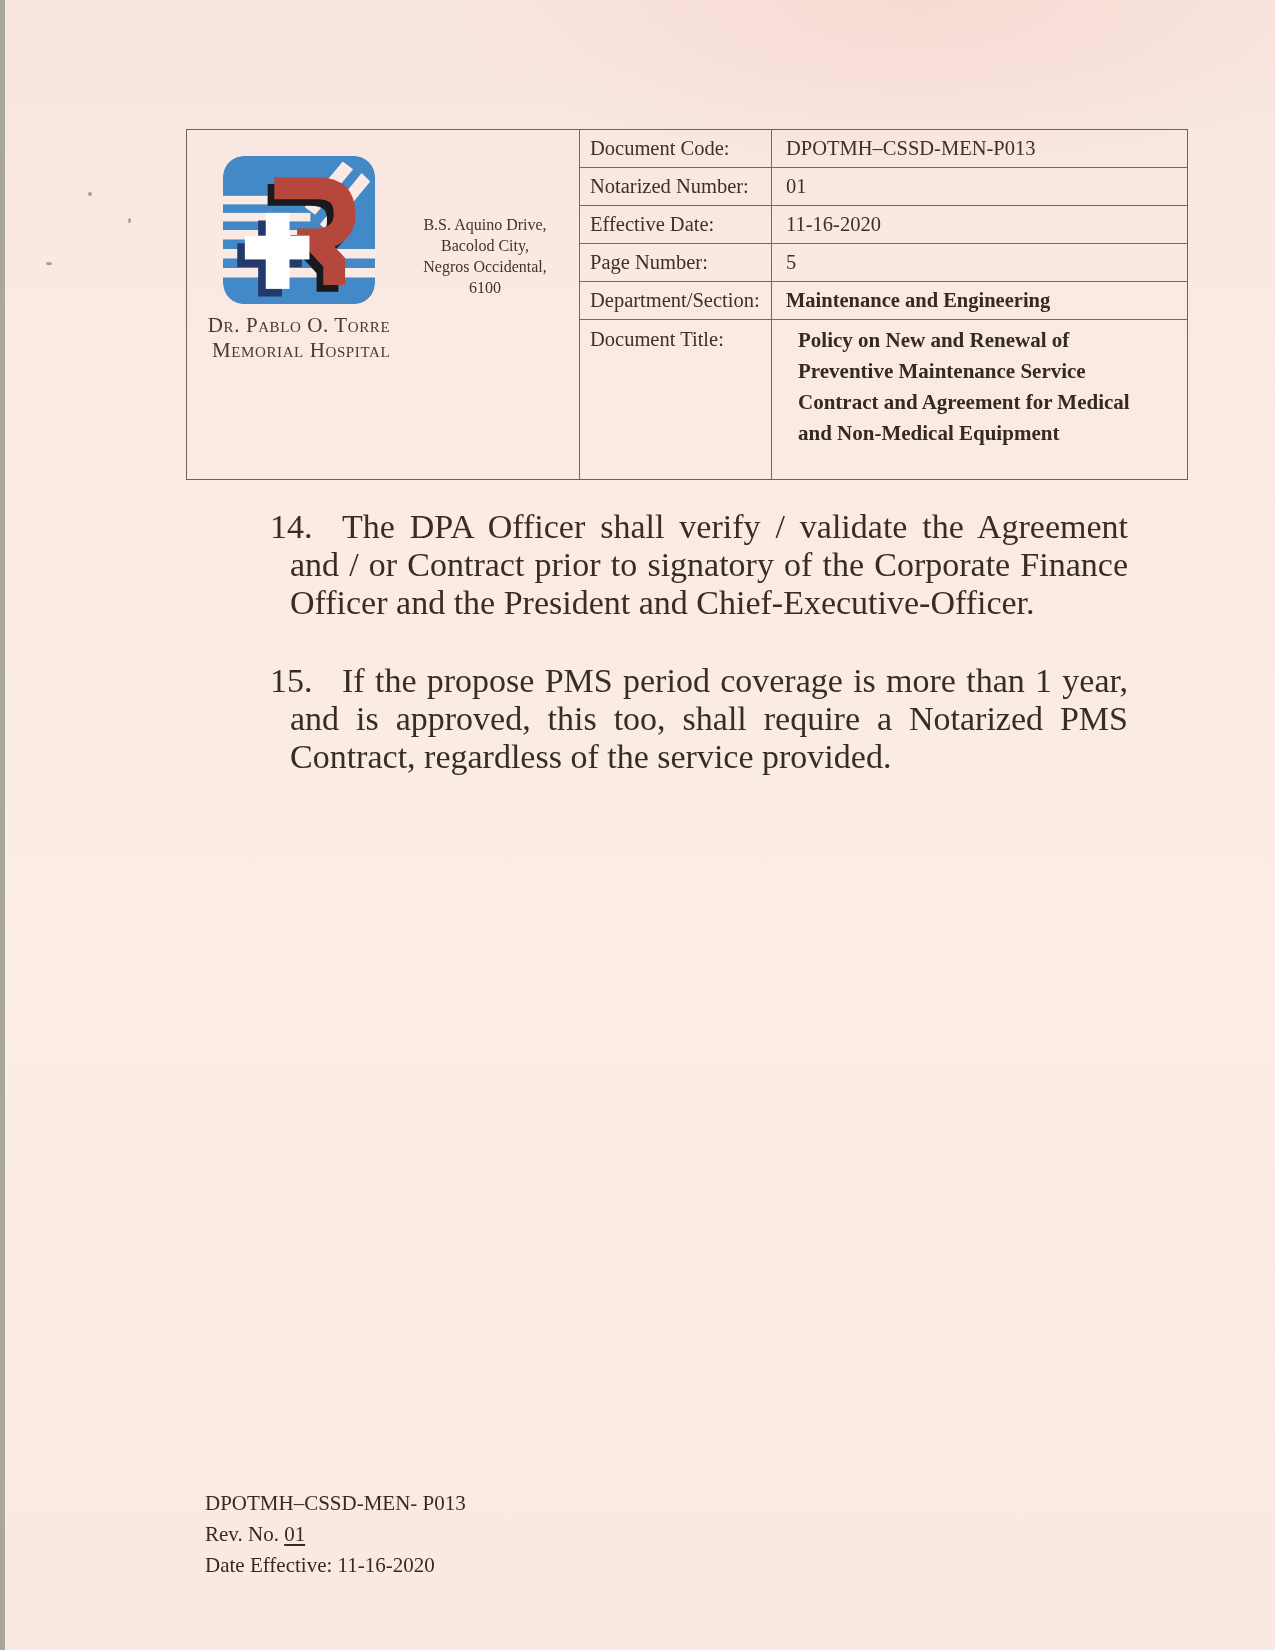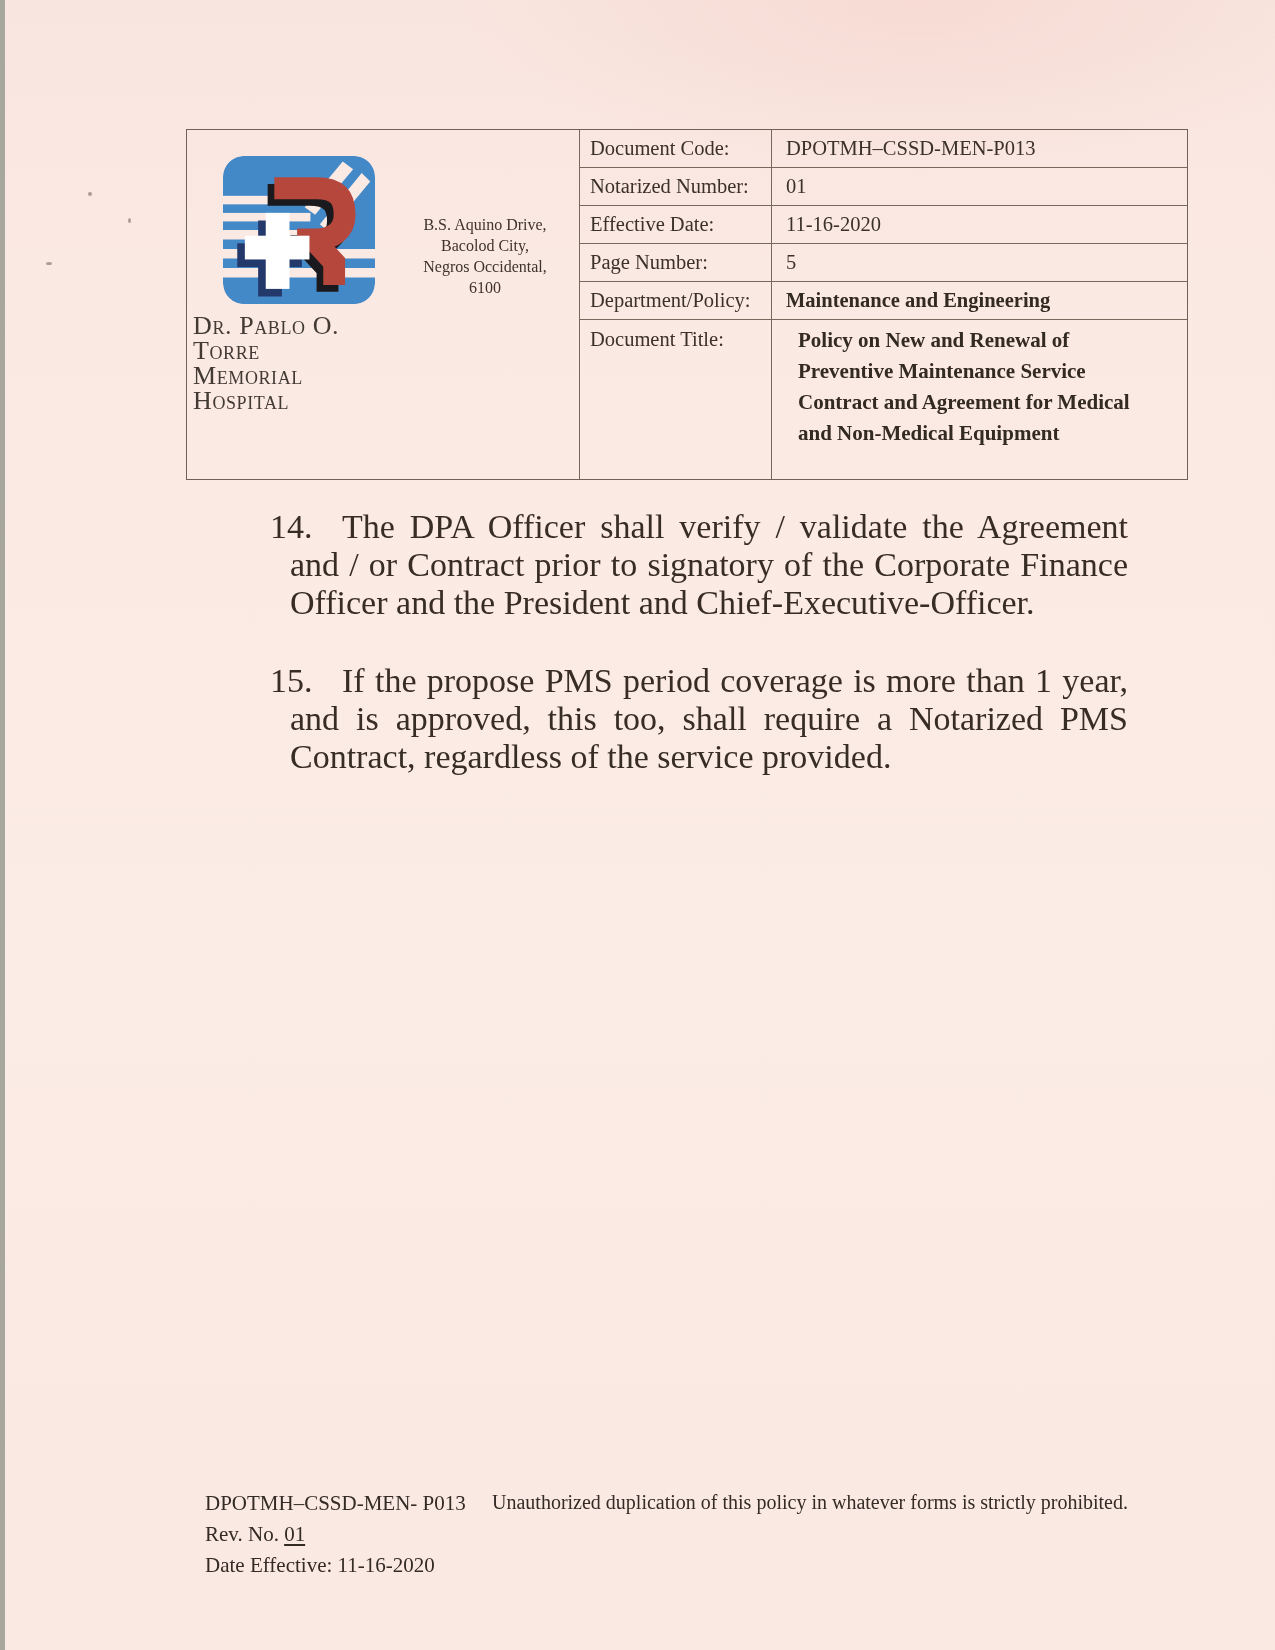--- a/index.html
+++ b/index.html
@@ -18,21 +18,21 @@
   .scan-edge { position:absolute; left:0; top:0; width:5px; height:100%; background:#a7a79d; }
   .speck { position:absolute; border-radius:50%; background:#6b5c52; opacity:.55; }
 
   
   .header-table {
     position:absolute; left:186px; top:129px; width:1002px; height:351px;
     border:1.5px solid #6e6156; display:flex; background:transparent;
   }
   .logo-cell { width:393px; border-right:1px solid #77685c; display:flex; }
   .logo-block { width:212px; margin-left:6px; margin-top:24px; display:flex; flex-direction:column; align-items:center; }
-  .hospital-name { margin-top:7px; text-align:left; font-variant:small-caps; font-size:26px; line-height:25px; letter-spacing:.6px; color:#423a33; }
+  .hospital-name { margin-top:7px; text-align:right; font-variant:small-caps; font-size:21px; line-height:25px; letter-spacing:.6px; color:#423a33; }
   .address { flex:1; margin-top:84px; padding-right:14px; text-align:center; font-size:16px; line-height:21px; color:#3e342c; }
 
   .fields-cell { flex:1; display:flex; flex-direction:column; }
   .field-row { display:flex; height:38px; border-bottom:1px solid #77685c; }
   .field-row.title-row { flex:1; height:auto; border-bottom:none;gap:12px; }
   .f-label { width:192px; border-right:1px solid #77685c; padding-left:10px; font-size:20.5px; line-height:37px; white-space:nowrap; }
   .title-row .f-label { line-height:34px; padding-top:2px; }
   .f-value { flex:1; padding-left:14px; font-size:20.5px; line-height:37px; }
   .field-row.bold .f-value { font-weight:bold; color:#332a22; }
   .title-row .f-value { line-height:31px; padding-top:5px; padding-right:34px; font-size:21px; }
@@ -121,21 +121,21 @@
       </div>
       <div class="field-row">
         <div class="f-label">Effective Date:</div>
         <div class="f-value">11-16-2020</div>
       </div>
       <div class="field-row">
         <div class="f-label">Page Number:</div>
         <div class="f-value">5</div>
       </div>
       <div class="field-row bold">
-        <div class="f-label">Department/Policy:</div>
+        <div class="f-label">Department/Section:</div>
         <div class="f-value">Maintenance and Engineering</div>
       </div>
       <div class="field-row title-row bold">
         <div class="f-label">Document Title:</div>
         <div class="f-value">Policy on New and Renewal of Preventive Maintenance Service Contract and Agreement for Medical and Non-Medical Equipment</div>
       </div>
     </div>
   </div>
 
   <div class="policy-body">
@@ -147,14 +147,13 @@
       <span class="num">15.</span>
       <span class="itext">If the propose PMS period coverage is more than 1 year, and is approved, this too, shall require a Notarized PMS Contract, regardless of the service provided.</span>
     </div>
   </div>
 
   <div class="footer-left">
     <div>DPOTMH–CSSD-MEN- P013</div>
     <div><span>Rev. No. </span><span class="uline">01</span></div>
     <div>Date Effective:  11-16-2020</div>
   </div>
-  <div class="footer-right">Unauthorized duplication of this policy in whatever forms is strictly prohibited.</div>
 </div>
 
 </body></html>

